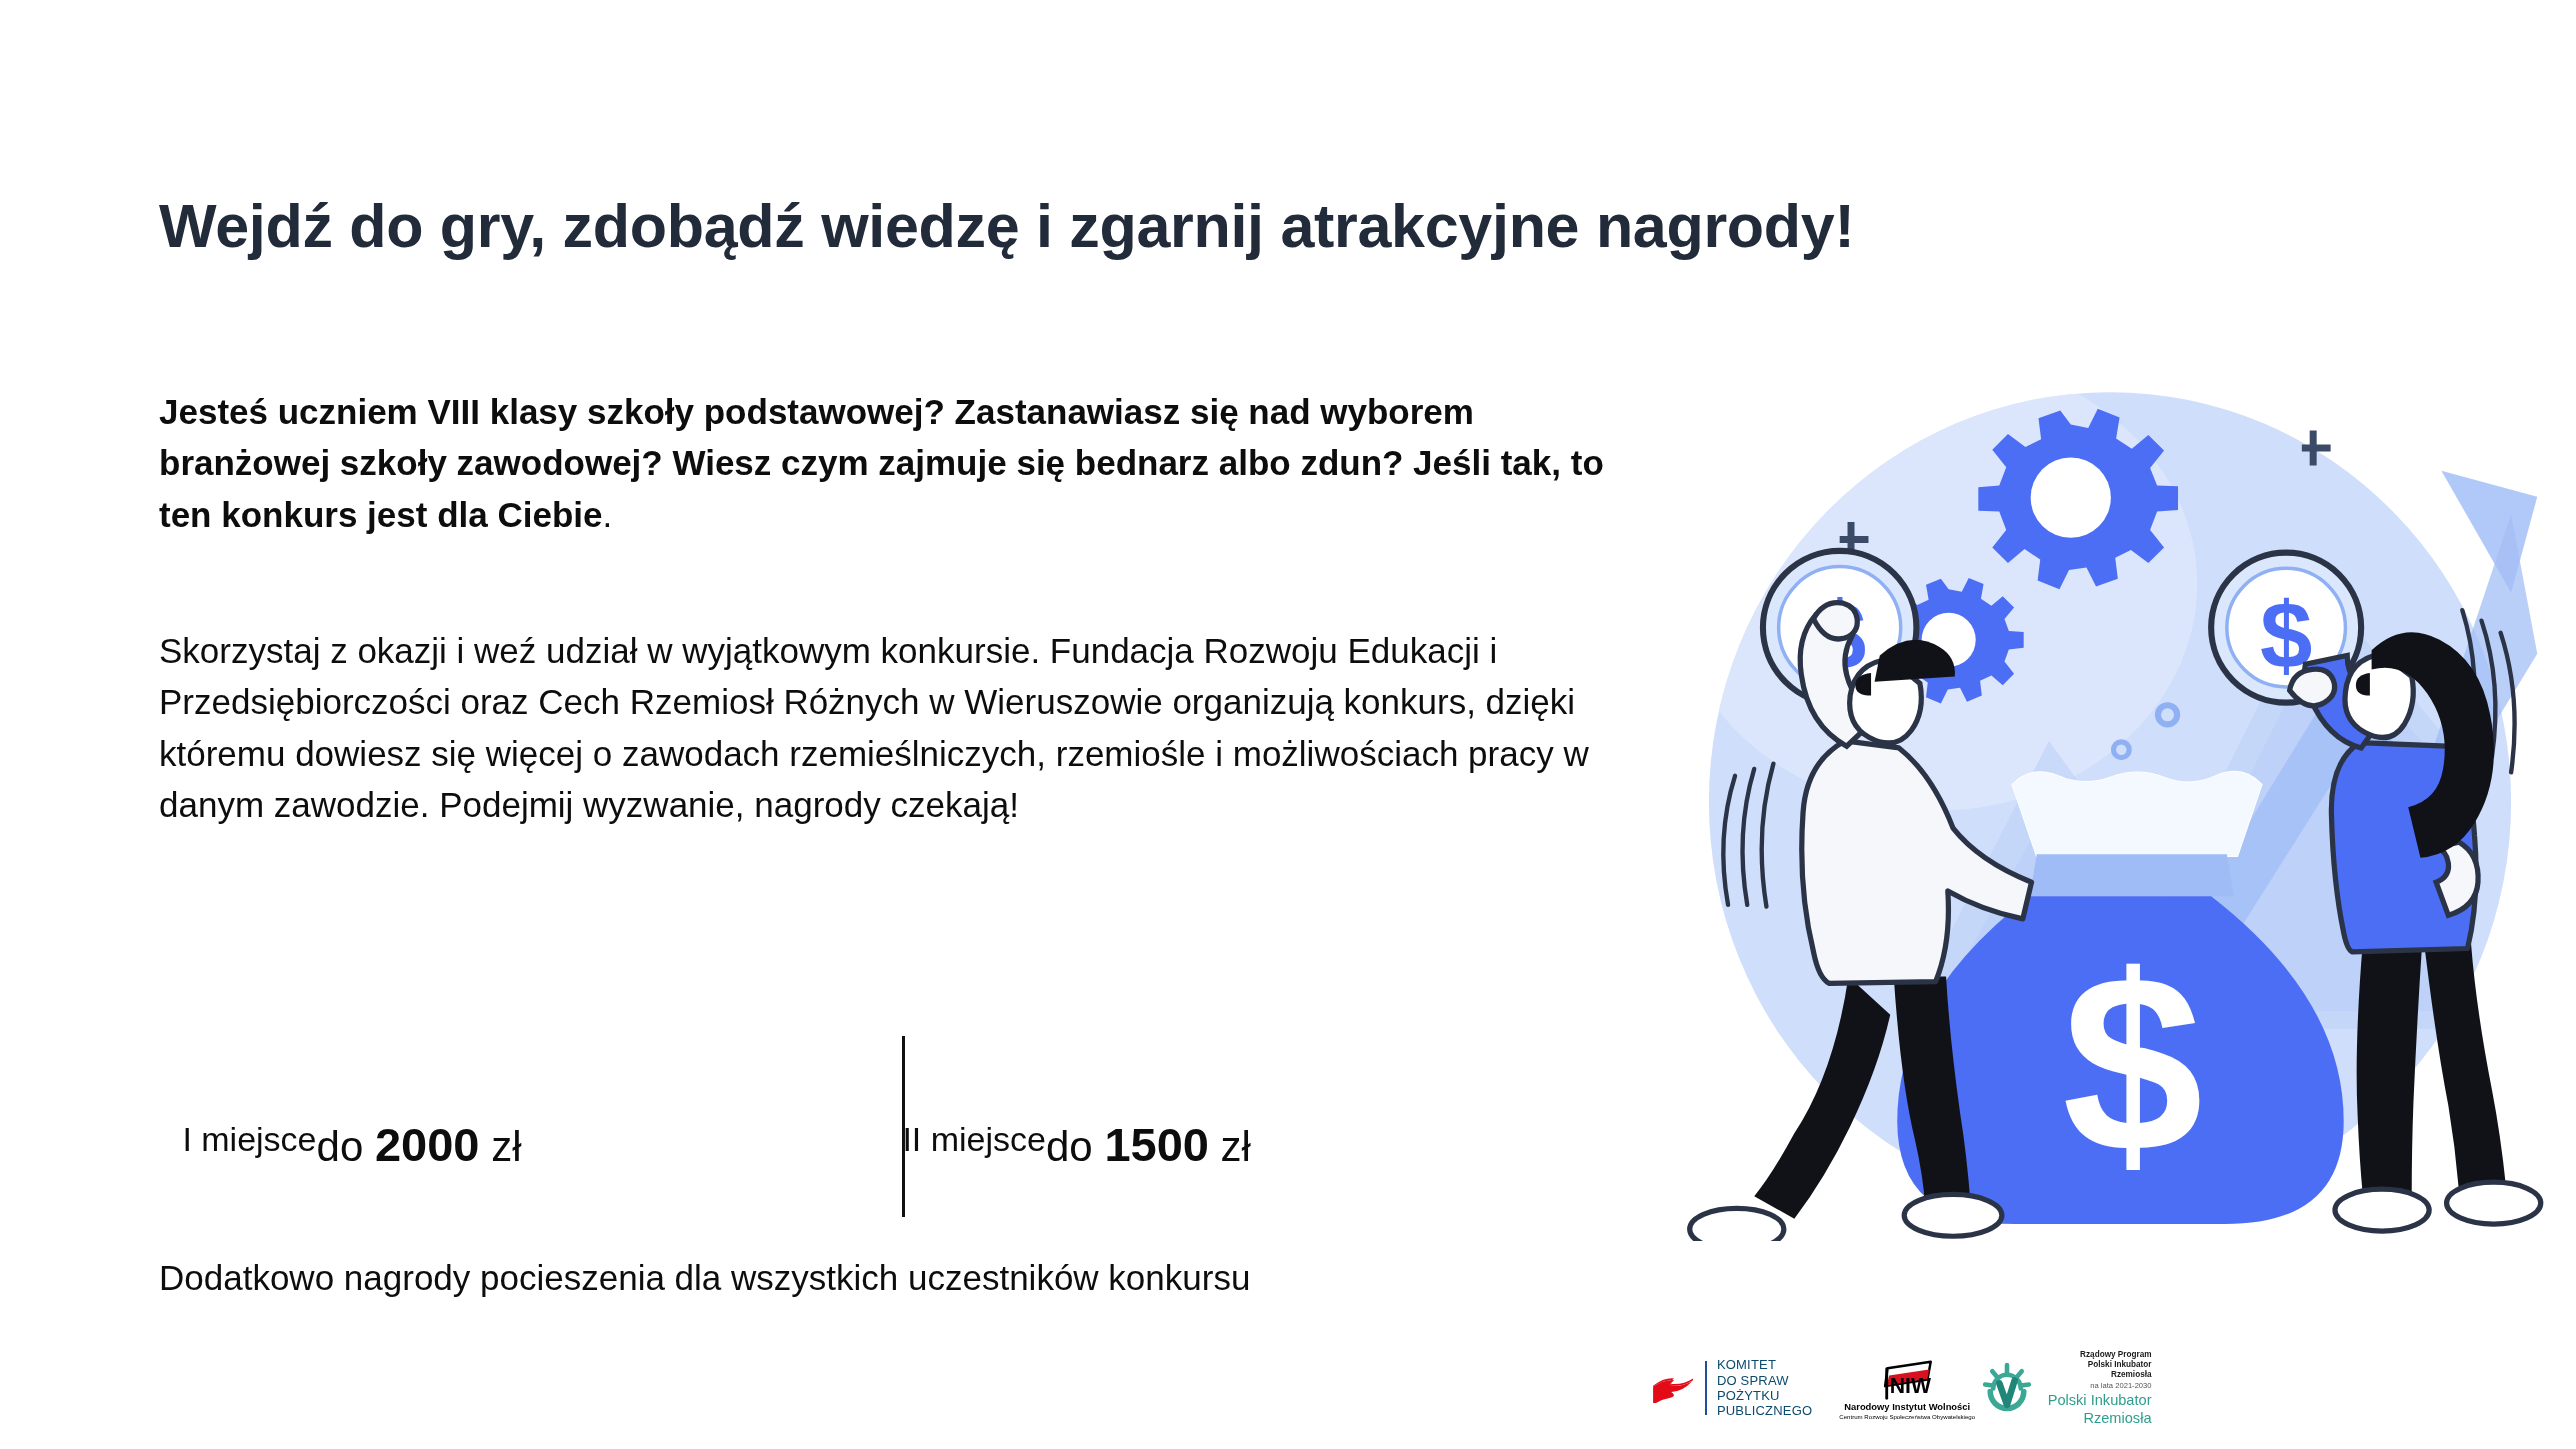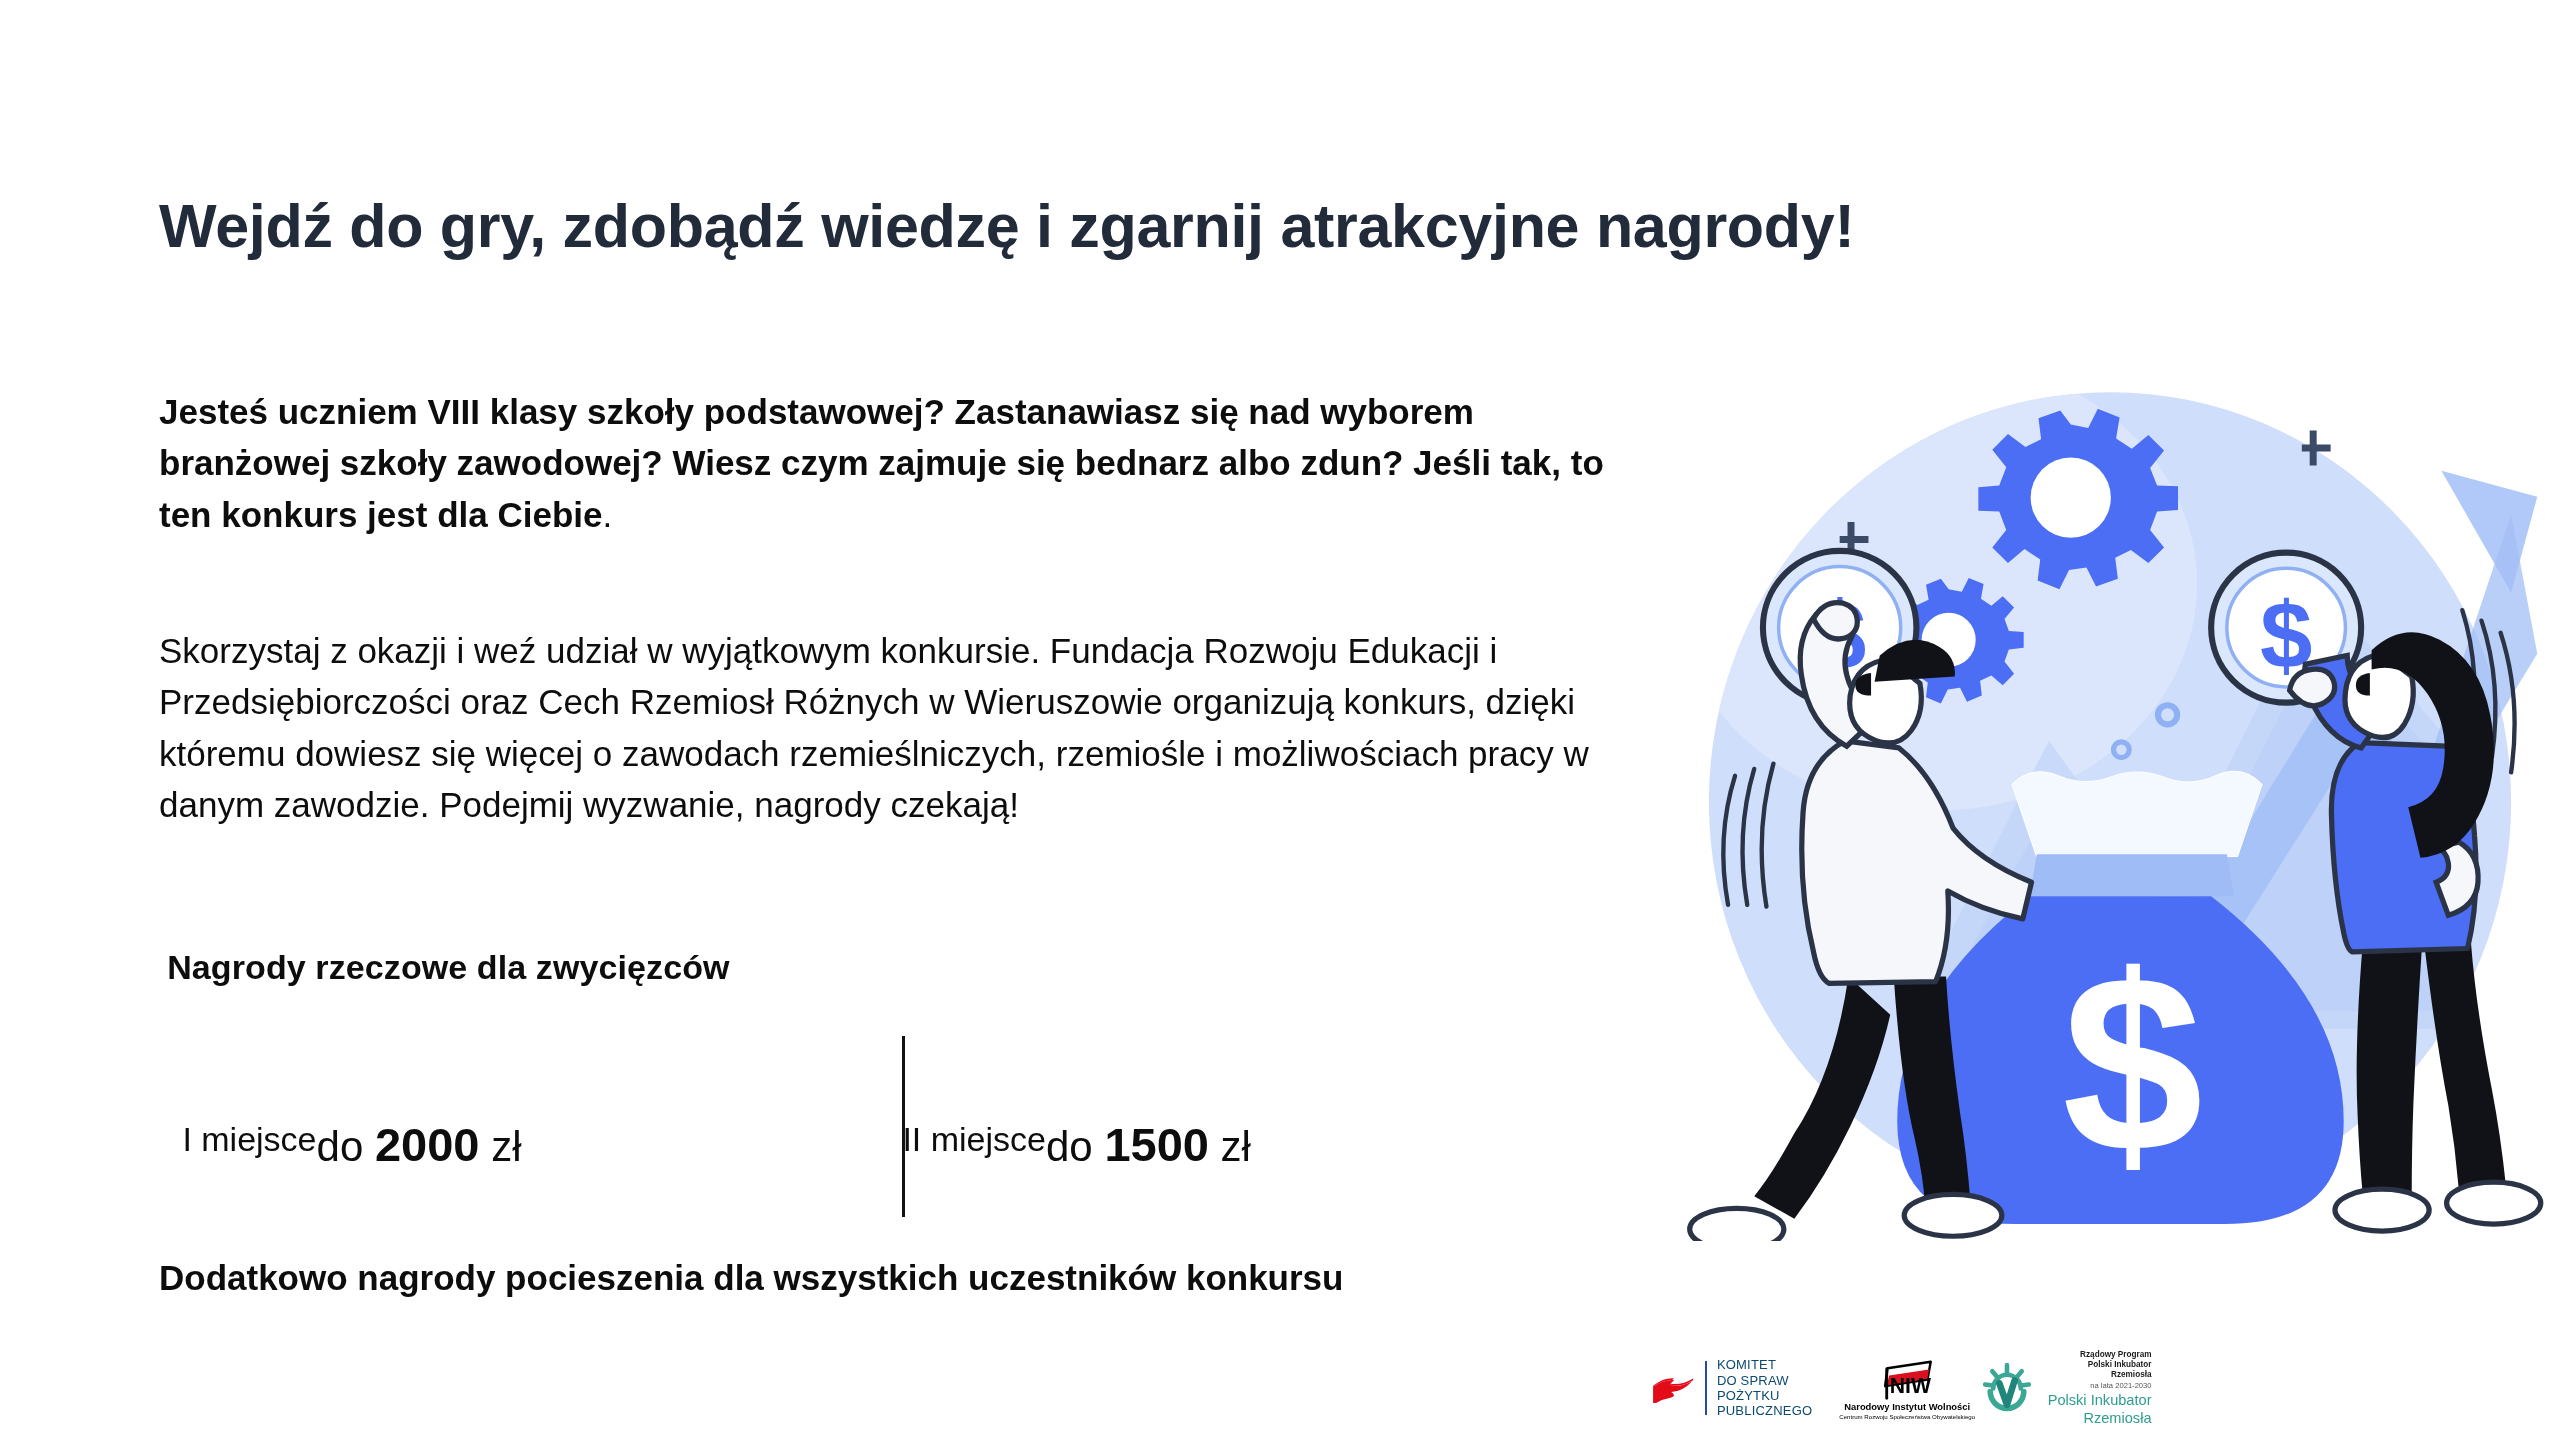--- a/index.html
+++ b/index.html
@@ -89,21 +89,21 @@
     line-height:1;
     white-space:nowrap;
   }
   .prize-amount b{font-weight:700;font-size:47px;}
   .prize-amount .unit{font-weight:400;}
 
   .footnote{
     position:absolute;
     left:0; top:1258px;
     font-size:35px;
-    font-weight:700;
+    font-weight:400;
     color:#0d0d0d;
     white-space:nowrap;
     text-align:center;
   }
 
   
   .illu{
     position:absolute;
     left:1674px; top:363px;
     width:872px; height:878px;
@@ -168,21 +168,20 @@
 <div class="page">
 
   <div class="left">
 
     <h1 class="title">Wejdź do gry, zdobądź wiedzę i zgarnij atrakcyjne nagrody!</h1>
 
     <p class="para bold"><span>Jesteś uczniem VIII klasy szkoły podstawowej? Zastanawiasz się nad wyborem branżowej szkoły zawodowej? Wiesz czym zajmuje się bednarz albo zdun? Jeśli tak, to ten konkurs jest dla Ciebie</span><span class="tail">.</span></p>
 
     <p class="para body">Skorzystaj z okazji i weź udział w wyjątkowym konkursie. Fundacja Rozwoju Edukacji i Przedsiębiorczości oraz Cech Rzemiosł Różnych w Wieruszowie organizują konkurs, dzięki któremu dowiesz się więcej o zawodach rzemieślniczych, rzemiośle i możliwościach pracy w danym zawodzie. Podejmij wyzwanie, nagrody czekają!</p>
 
-    <div class="prizes-heading">Nagrody rzeczowe dla zwycięzców</div>
 
     <div class="prizes">
 
       <div class="prize-col">
         <div class="prize-place">I miejsce</div>
         <div class="prize-amount"><span>do</span>
           <b>2000</b>
           <span class="unit">zł</span>
         </div>
       </div>

